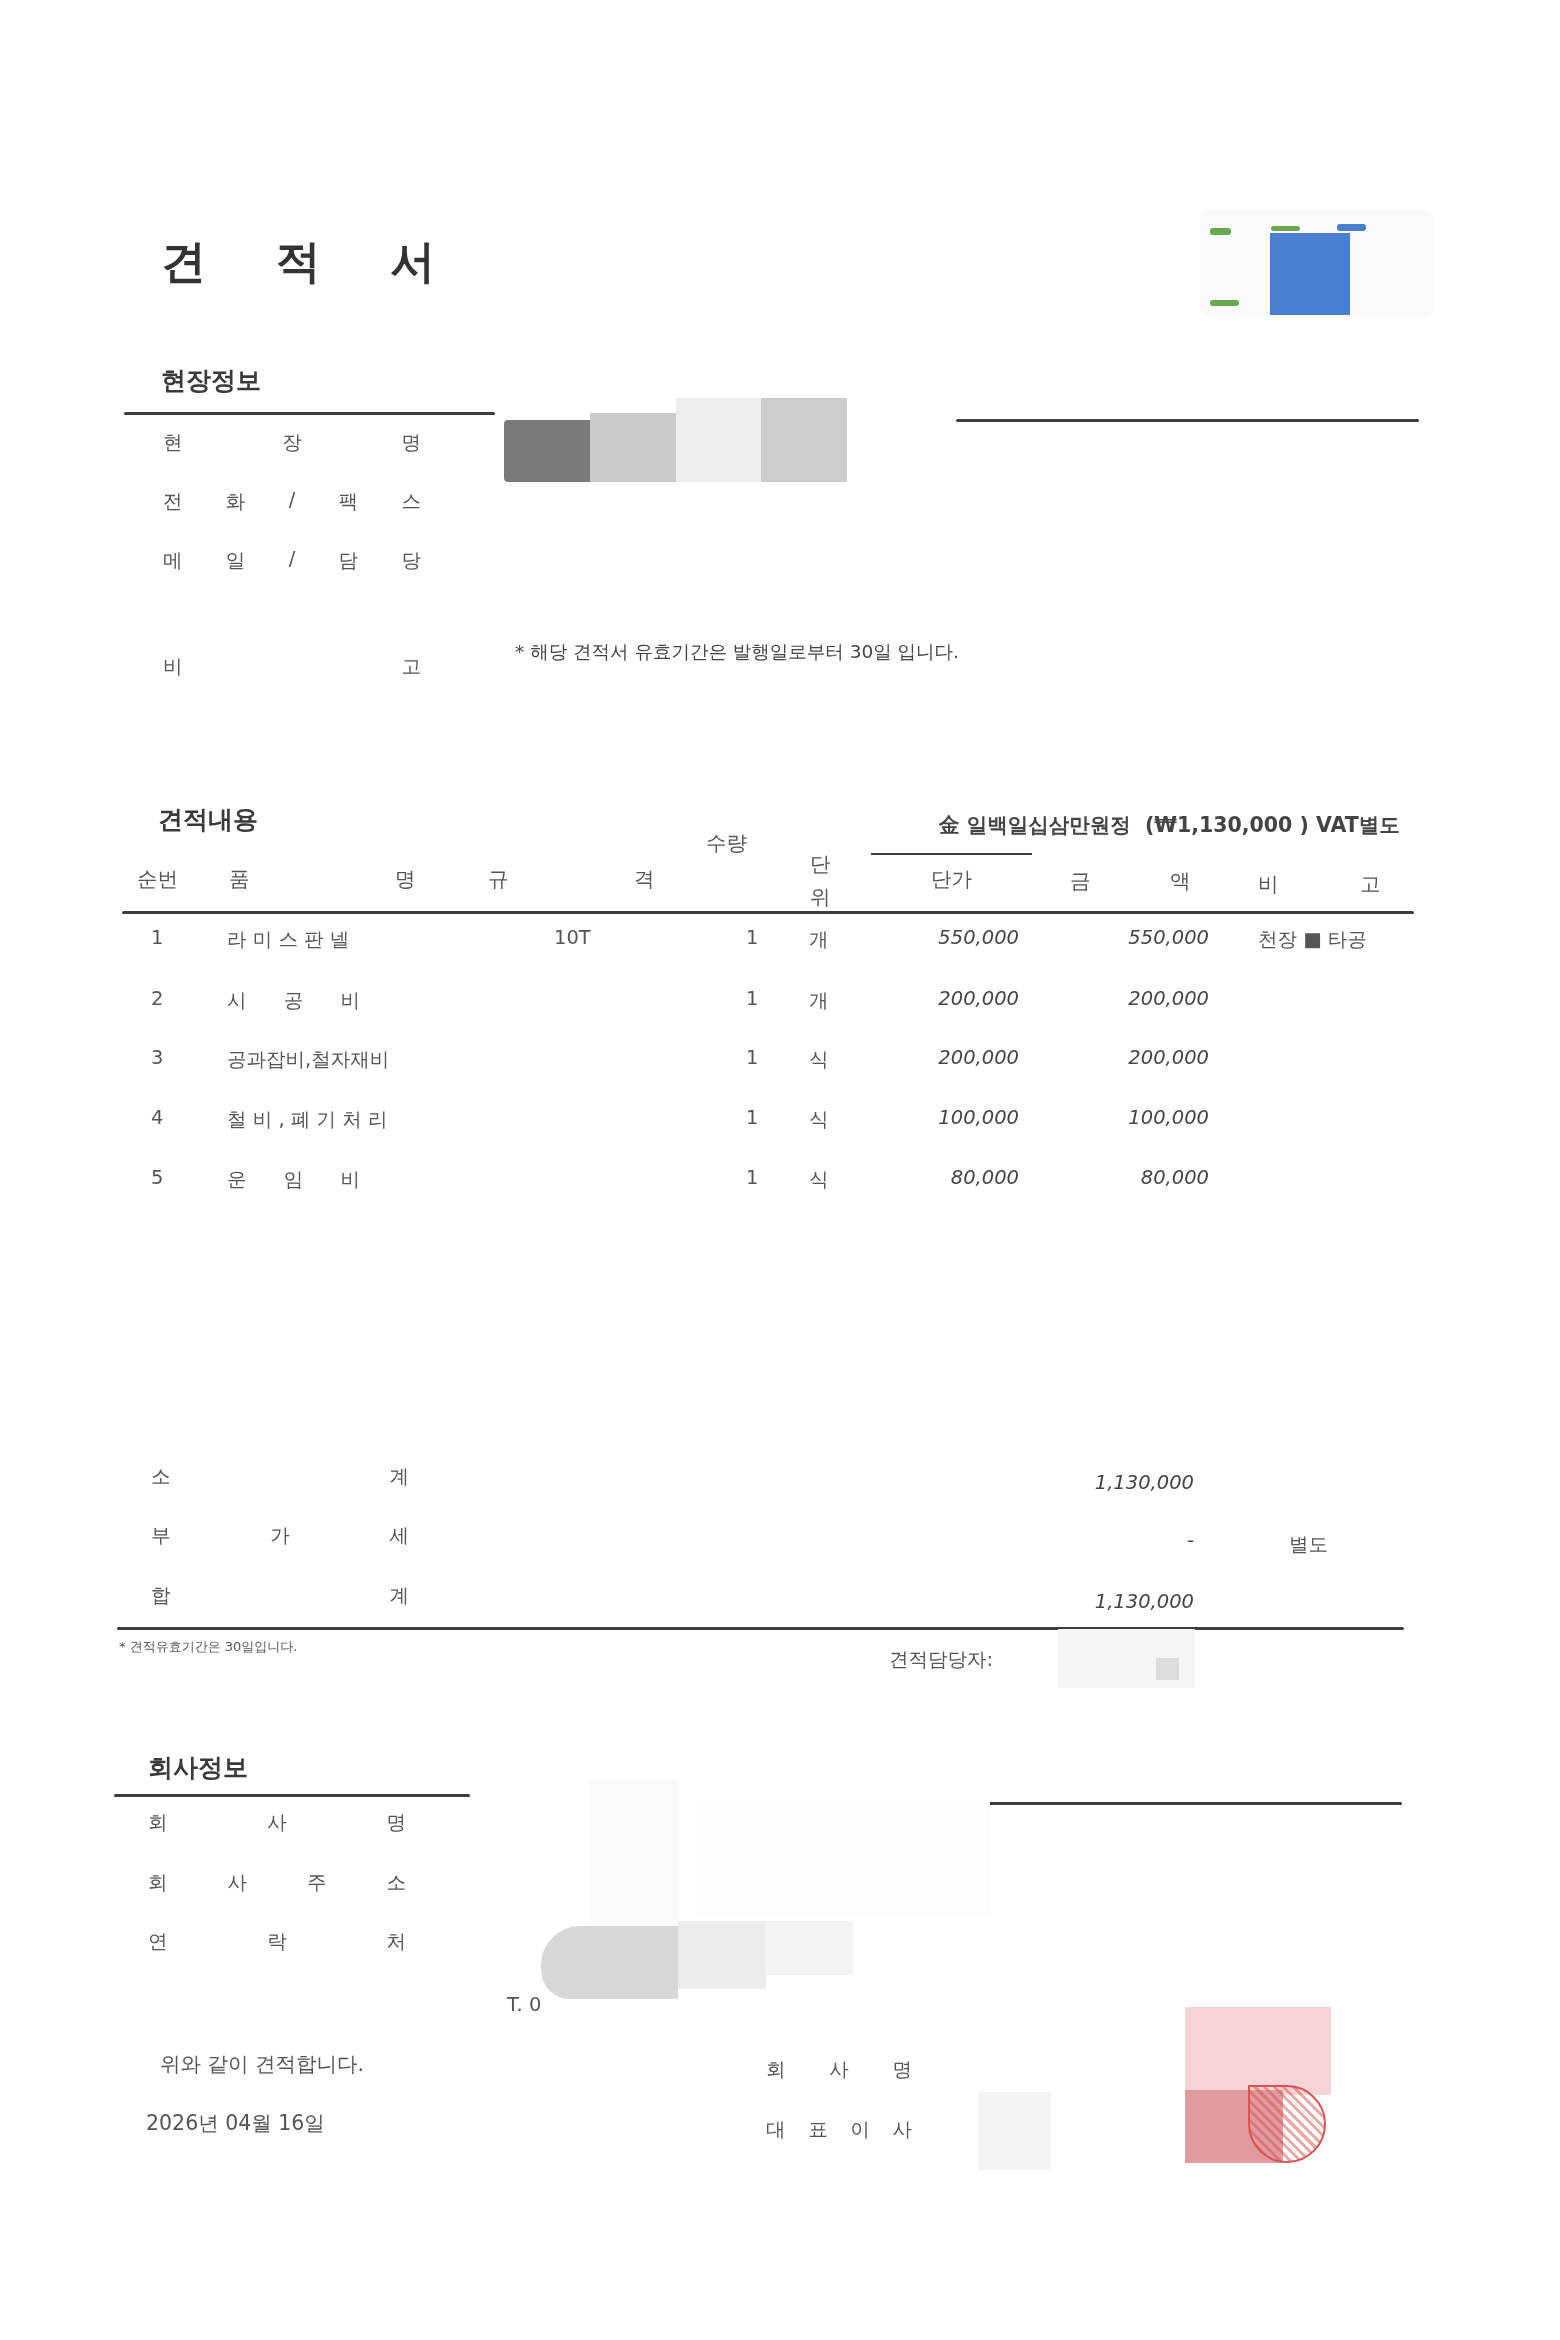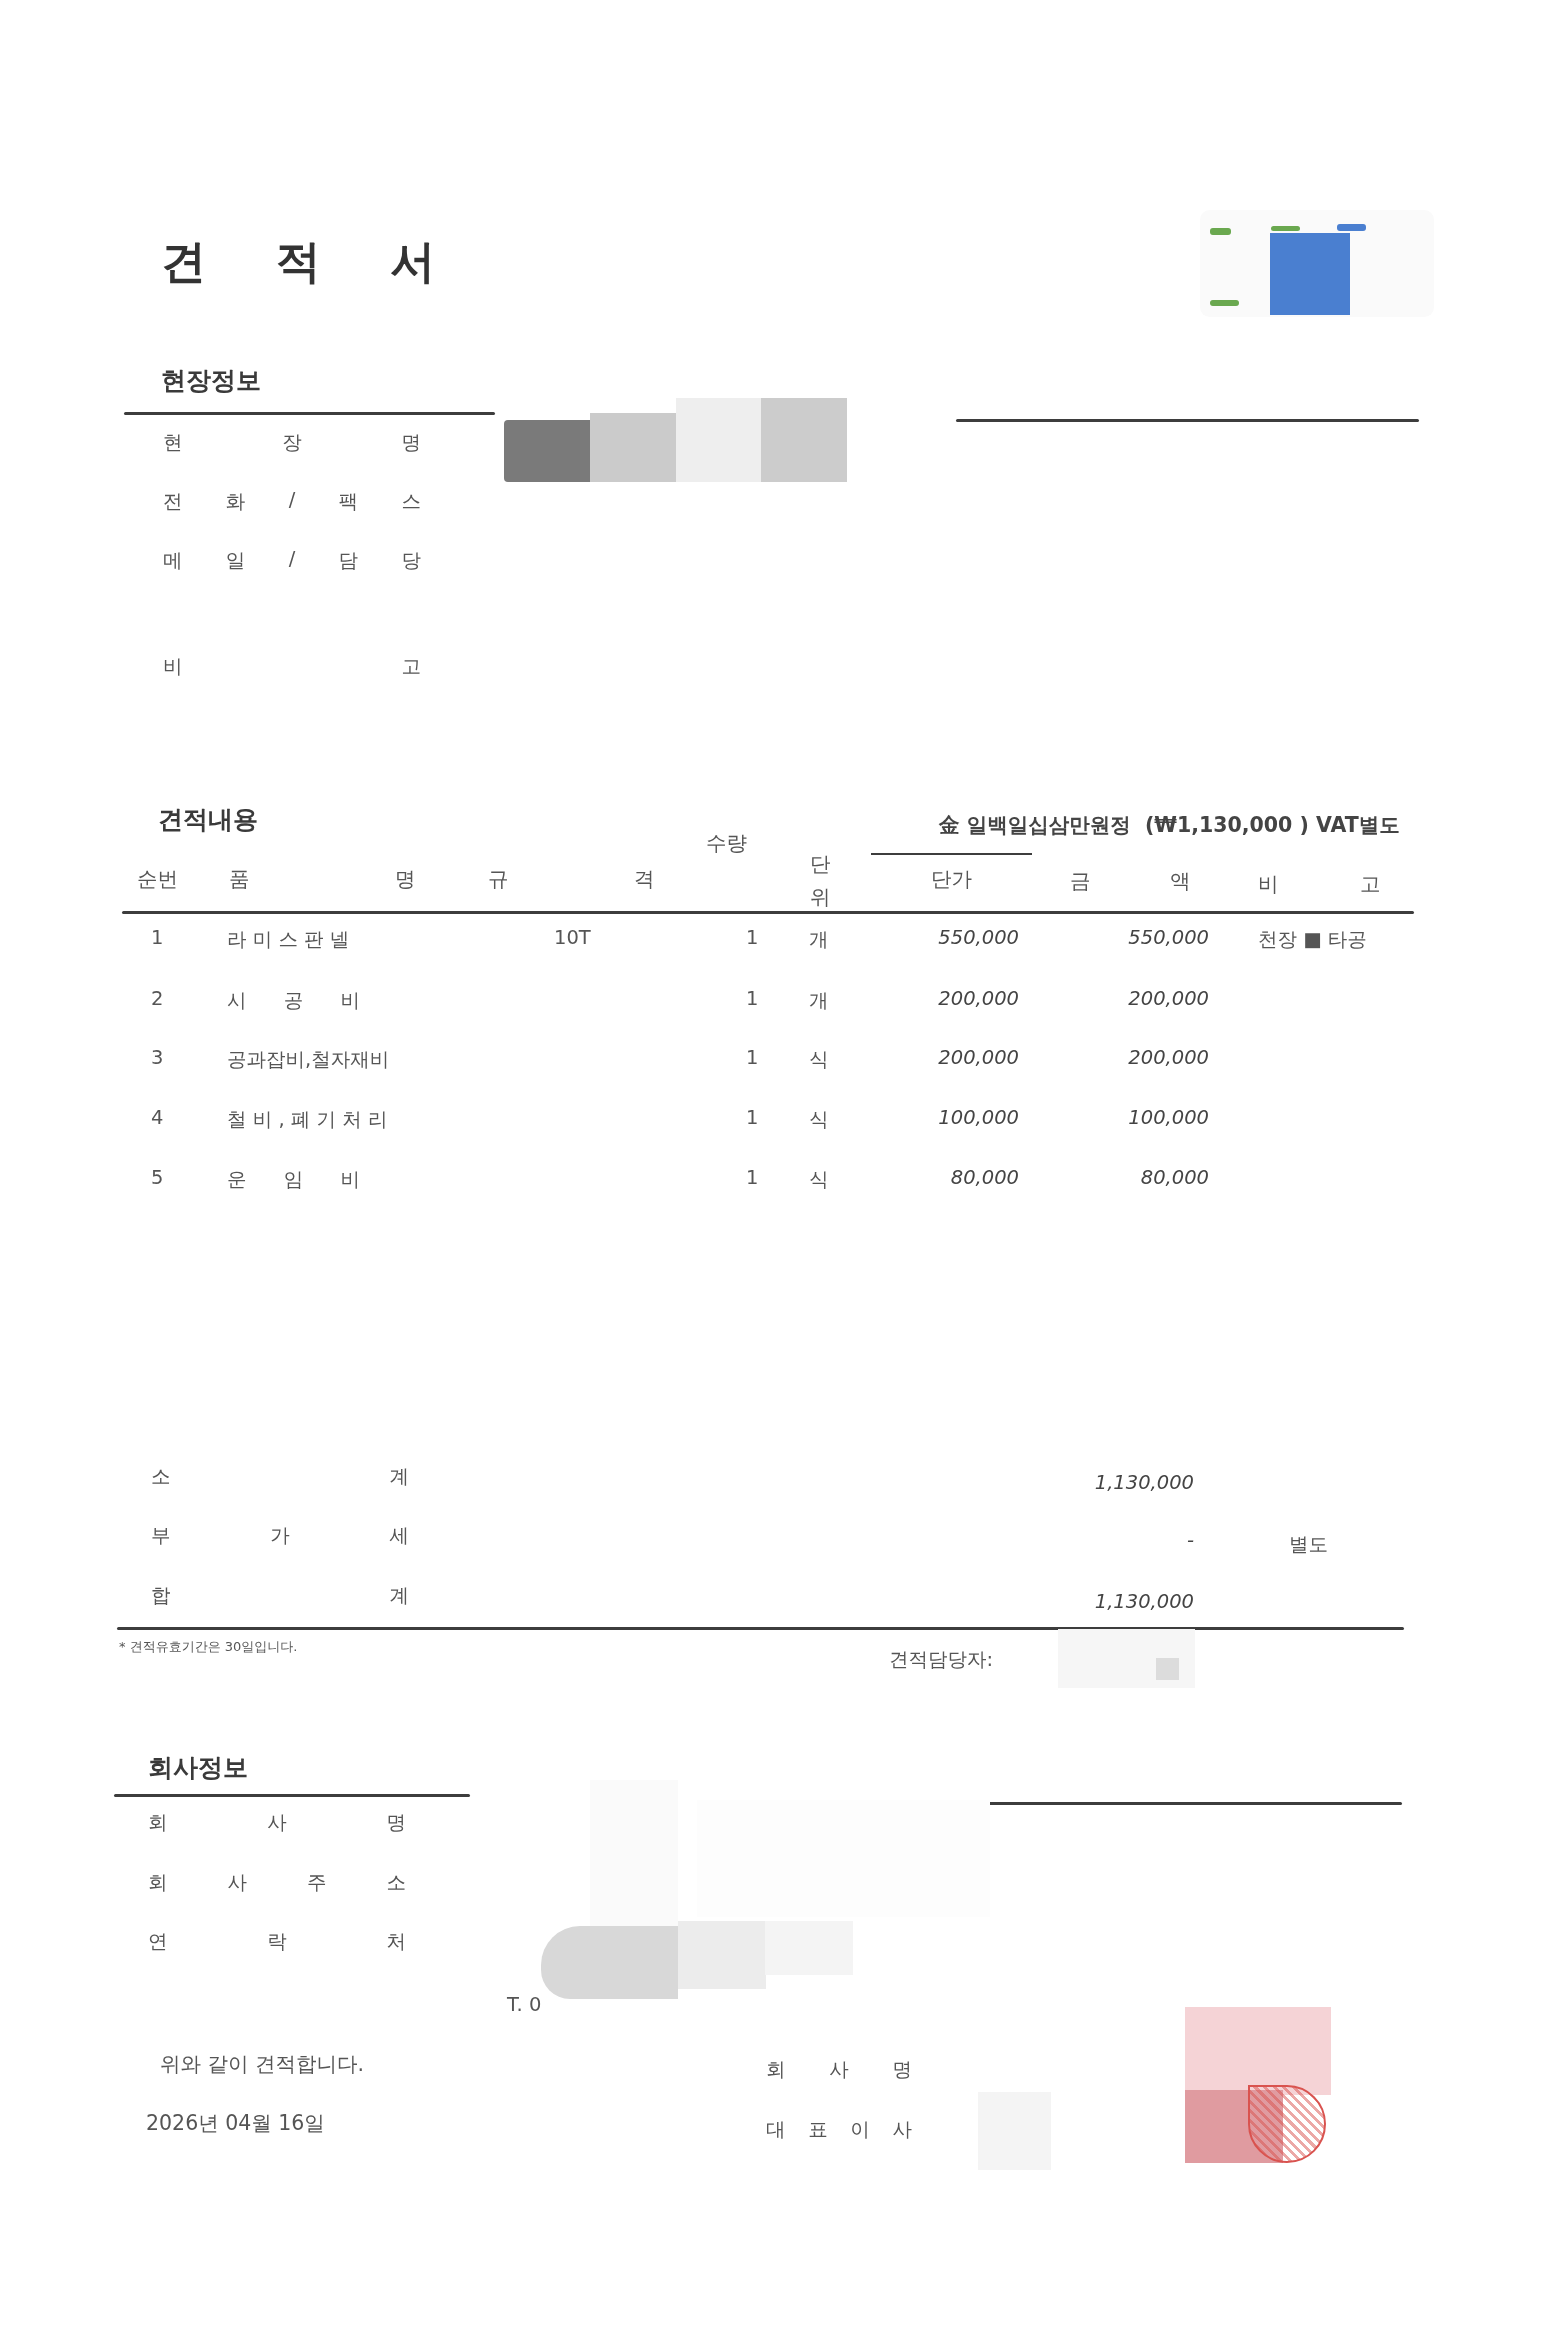--- a/index.html
+++ b/index.html
@@ -66,20 +66,21 @@
   <span>일</span>
   <span>/</span>
   <span>담</span>
   <span>당</span>
 </div>
 <div class="abs spread label-col" style="left:163px; top:653px;">
   <span>비</span>
   <span>고</span>
 </div>
 <div class="abs notes" style="left:515px; top:634px;">
+  <div>* 해당 견적서 유효기간은 발행일로부터 30일 입니다.</div>
 </div>
 
 <div class="abs section-title" style="left:158px; top:803px;">견적내용</div>
 <div class="abs" style="left:939px; top:811px; font-size:20.5px; font-weight:bold; color:#444; white-space:pre;">金 일백일십삼만원정  (₩1,130,000 ) VAT별도</div>
 <div class="abs rule-thin" style="left:871px; top:853px; width:161px;"></div>
 
 <div class="abs th" style="left:137px; top:865px;">순번</div>
 <div class="abs th" style="left:229px; top:865px;">품</div>
 <div class="abs th" style="left:395px; top:865px;">명</div>
 <div class="abs th" style="left:488px; top:865px;">규</div>

